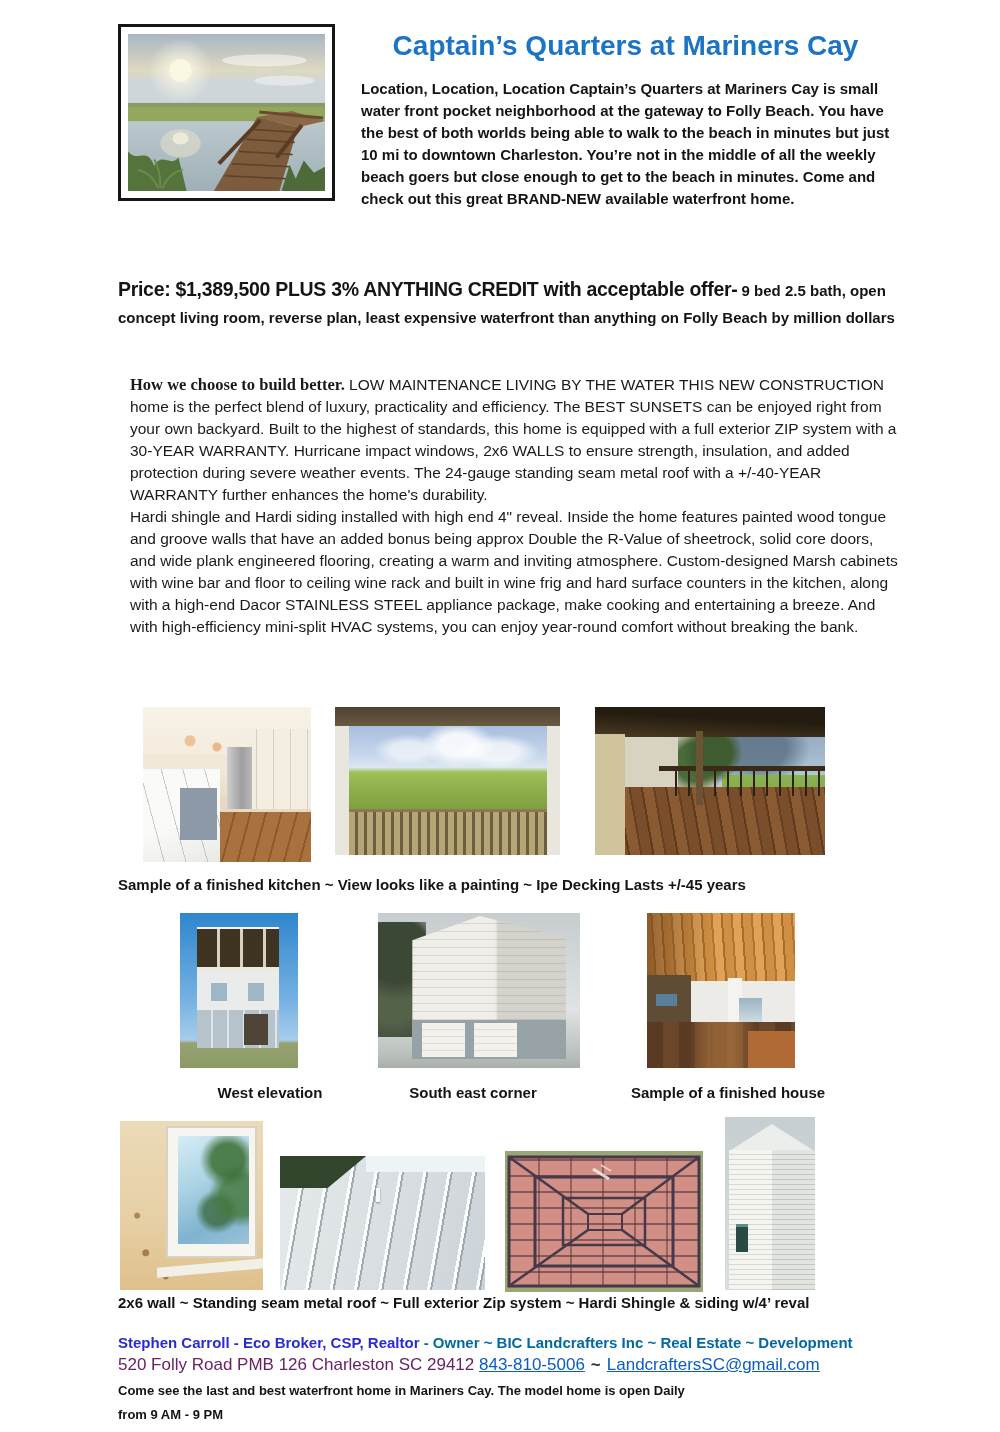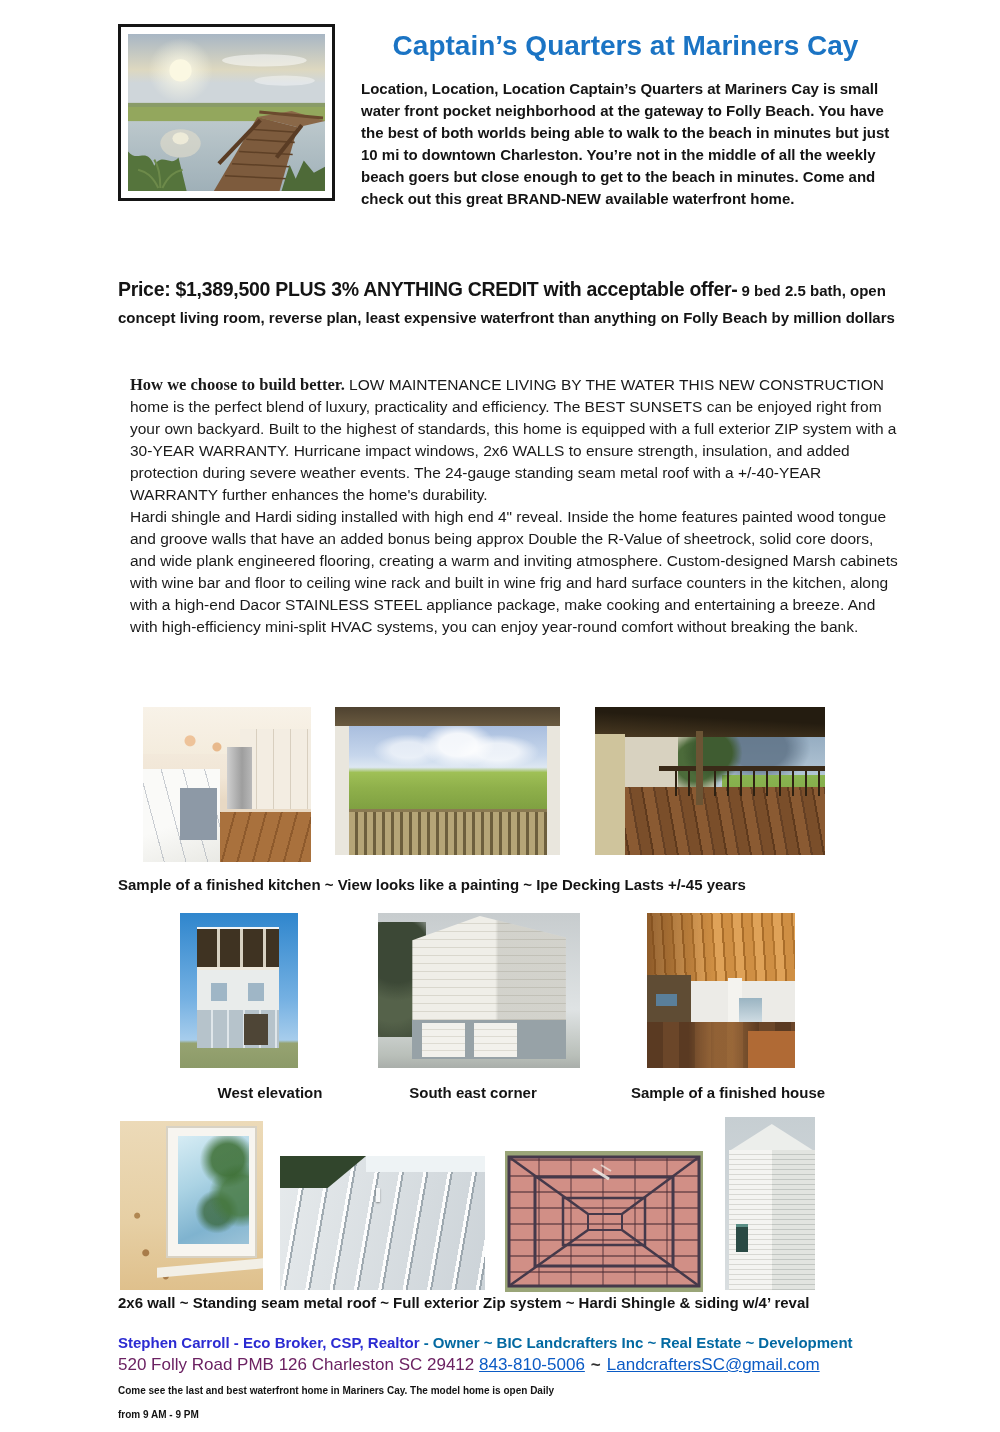--- a/index.html
+++ b/index.html
@@ -132,21 +132,21 @@
   .h-faceR{left:52%;top:19%;width:48%;height:81%;background:repeating-linear-gradient(180deg,#e2e4e0 0 4px,#c2c6c2 4px 5px);}
   .h-window{left:12%;top:62%;width:14%;height:16%;background:#2a4a44;box-shadow:inset 0 3px 0 #5a8f86;}
   
   .footer{position:absolute;left:118px;top:1332px;width:772px;}
   .f-line1{font-size:15px;line-height:22px;font-weight:bold;}
   .agent-name{color:#2b2bd2;}
   .agent-rest{color:#0369a1;}
   .f-line2{font-size:17px;line-height:22px;color:#6b2162;}
   .f-link{color:#0b5bc5;text-decoration:underline;cursor:pointer;}
   .f-sep{color:#333;font-weight:bold;padding:0 6px;}
-  .f-closing{margin-top:3px;font-size:10px;line-height:24px;font-weight:bold;color:#141414;}
+  .f-closing{margin-top:3px;font-size:13px;line-height:24px;font-weight:bold;color:#141414;}
 </style>
 </head>
 <body>
 
 <div class="page">
 
   <div class="header-area">
     <div class="hero-frame">
       <svg viewBox="0 0 195 155" preserveAspectRatio="none">
         <defs>

